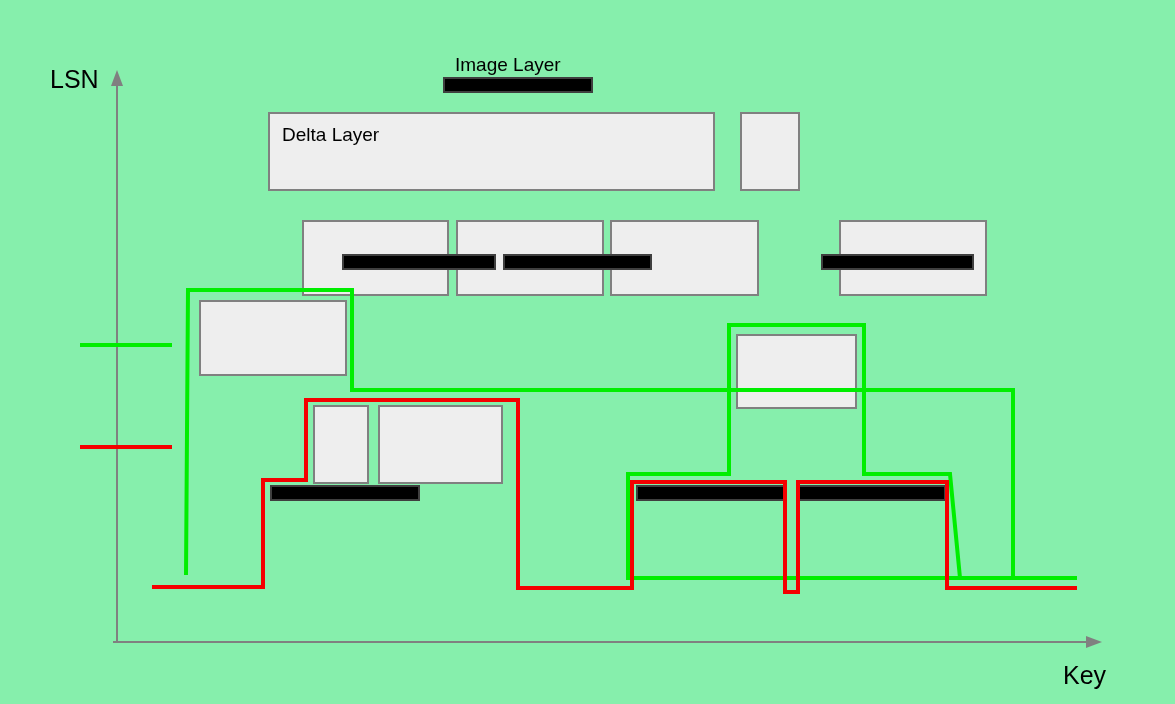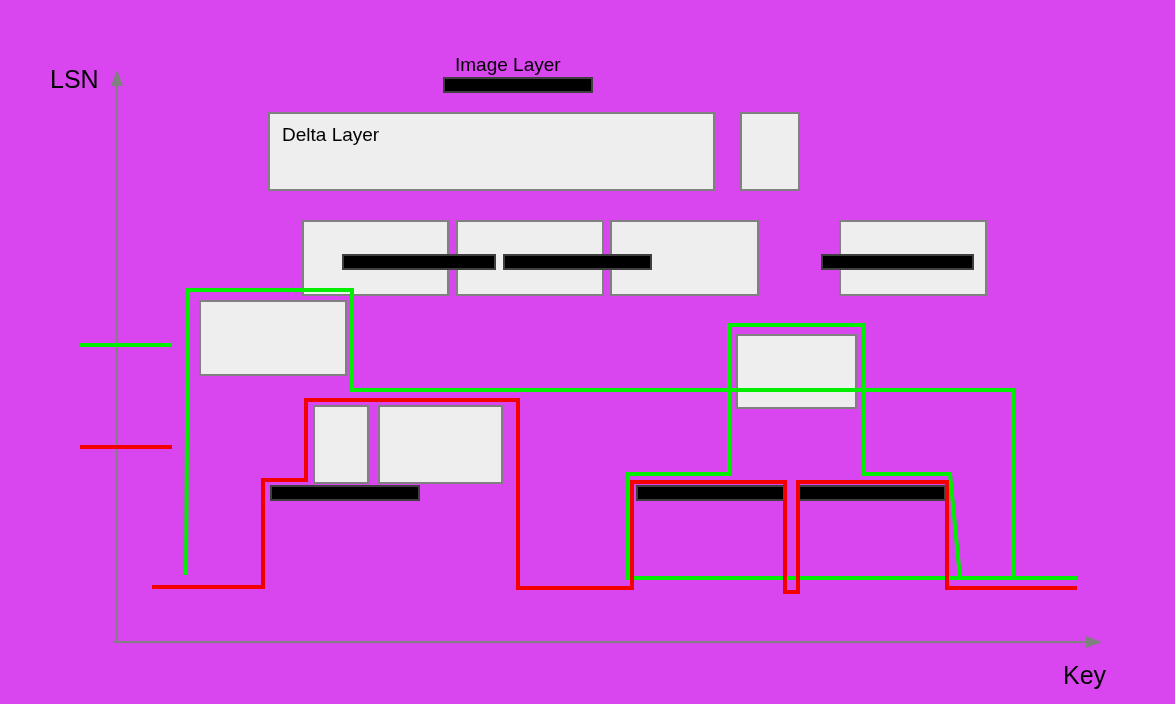--- a/index.html
+++ b/index.html
@@ -7,21 +7,21 @@
     padding: 0;
     background: #ffffff;
   }
   body {
     font-family: "Liberation Sans", sans-serif;
   }
   #diagram-root {
     position: relative;
     width: 1175px;
     height: 704px;
-    background: #d946ef;
+    background: #86efac;
     overflow: hidden;
   }
   #diagram-svg {
     position: absolute;
     left: 0;
     top: 0;
     width: 1175px;
     height: 704px;
     display: block;
   }

